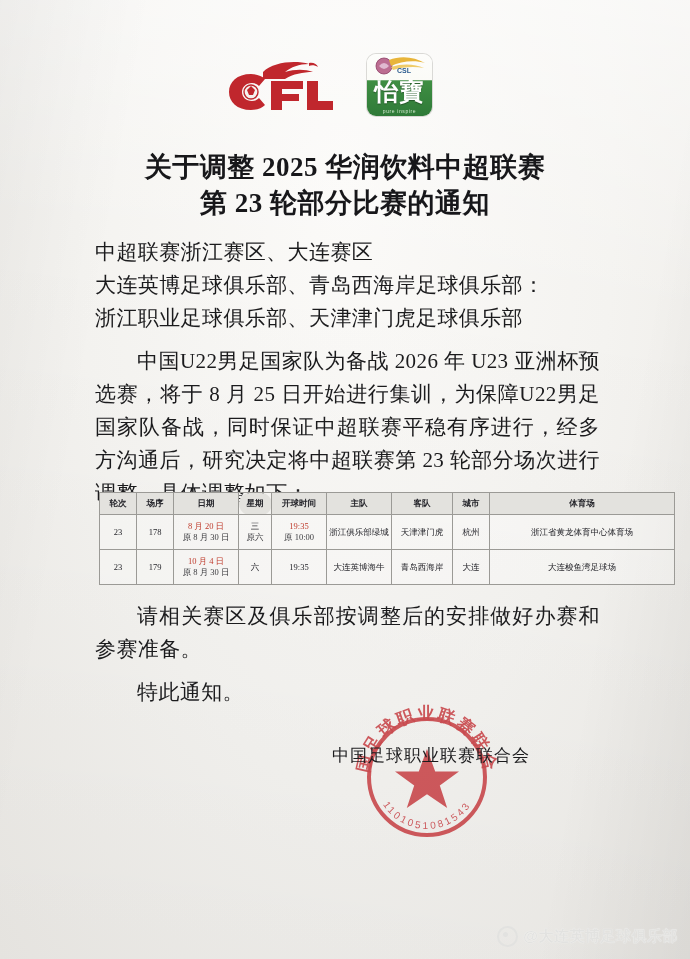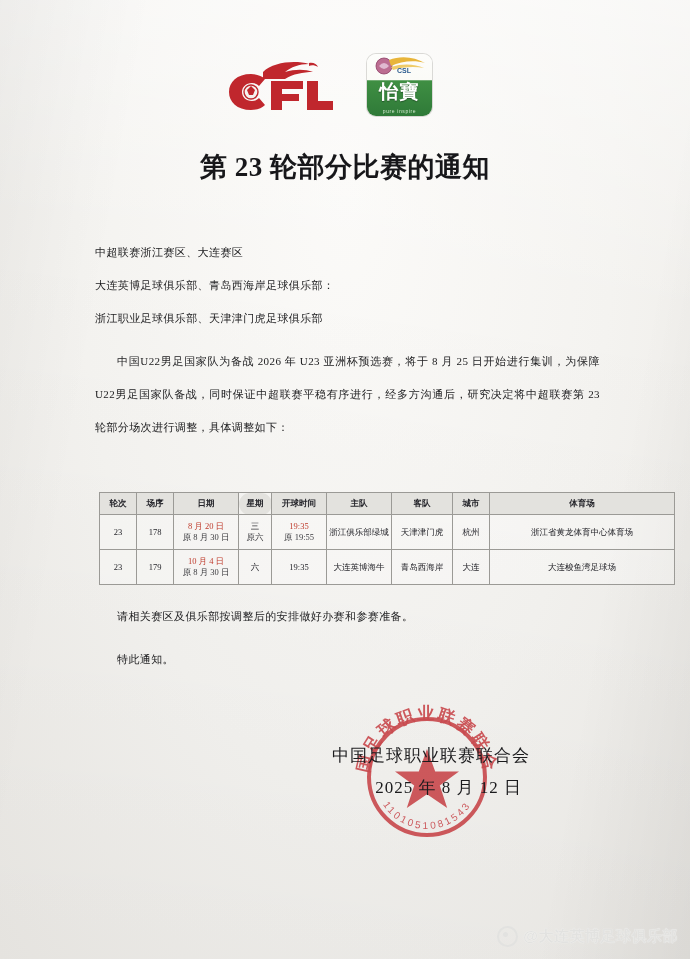--- a/index.html
+++ b/index.html
@@ -66,21 +66,21 @@
   .cest-logo .bot {
     position: relative;
     height: 35px;
     text-align: center;
   }
   .cest-cn {
     position: absolute;
     left: 0; right: 0;
     top: 1px;
     font-family: Liberation Serif, serif;
-    font-size: 19px;
+    font-size: 24px;
     font-weight: bold;
     color: #ffffff;
     letter-spacing: 1px;
     line-height: 20px;
     text-shadow: 0 1px 1px rgba(0,0,0,0.35);
   }
   .cest-en {
     position: absolute;
     left: 0; right: 0;
     bottom: 2px;
@@ -115,21 +115,21 @@
   }
   .doc-title .ln { display: block; }
 
   
   .body-wrap {
     position: absolute;
     top: 236px;
     left: 95px;
     width: 505px;
     color: #1b1b1d;
-    font-size: 11px;
+    font-size: 21px;
     line-height: 33px;
     letter-spacing: 0.4px;
   }
   .addressee { display: block; }
   .para {
     margin-top: 10px;
     text-align: justify;
     text-justify: inter-ideograph;
     text-indent: 2em;
   }
@@ -276,20 +276,21 @@
         <span class="csl-mark" style="left:30px; top:13px;">CSL</span>
       </div>
       <div class="bot">
         <span class="cest-cn">怡寶</span>
         <span class="cest-en">pure inspire</span>
       </div>
     </div>
   </div>
 
   <h1 class="doc-title">
+    <span class="ln">关于调整 2025 华润饮料中超联赛</span>
     <span class="ln">第 23 轮部分比赛的通知</span>
   </h1>
 
   <div class="body-wrap">
     <span class="addressee">中超联赛浙江赛区、大连赛区</span>
     <span class="addressee">大连英博足球俱乐部、青岛西海岸足球俱乐部：</span>
     <span class="addressee">浙江职业足球俱乐部、天津津门虎足球俱乐部</span>
     <p class="para">中国U22男足国家队为备战 2026 年 U23 亚洲杯预选赛，将于 8 月 25 日开始进行集训，为保障U22男足国家队备战，同时保证中超联赛平稳有序进行，经多方沟通后，研究决定将中超联赛第 23 轮部分场次进行调整，具体调整如下：</p>
   </div>
 
@@ -315,21 +316,21 @@
           <td>
             <span class="newval">8 月 20 日</span>
             <span class="oldval">原 8 月 30 日</span>
           </td>
           <td>
             <span class="oldval">三</span>
             <span class="oldval">原六</span>
           </td>
           <td>
             <span class="newval">19:35</span>
-            <span class="oldval">原 19:55</span>
+            <span class="oldval">原 10:00</span>
           </td>
           <td>浙江俱乐部绿城</td>
           <td>天津津门虎</td>
           <td>杭州</td>
           <td>浙江省黄龙体育中心体育场</td>
         </tr>
         <tr>
           <td>23</td>
           <td>179</td>
           <td>
@@ -364,21 +365,20 @@
       </text>
       <text font-family="'Liberation Sans', sans-serif" font-size="10" fill="#c0272d" letter-spacing="2.6" opacity="0.9">
         <textPath href="#sealBot" startOffset="50%" text-anchor="middle">1101051081543</textPath>
       </text>
       <path d="M80 52 L88.2 74.5 L112 74.5 L92.8 88.5 L100.2 111 L80 97.2 L59.8 111 L67.2 88.5 L48 74.5 L71.8 74.5 Z" fill="#c0272d" opacity="0.92"></path>
     </svg>
   </div>
 
   <div class="sign">
     <span class="org">中国足球职业联赛联合会</span>
-    <span class="date">2025 年 8 月 12 日</span>
   </div>
 
   <div class="watermark">
     <span class="weibo-eye"></span>
     <span>@大连英博足球俱乐部</span>
   </div>
 
 </div>
 
 </body></html>

